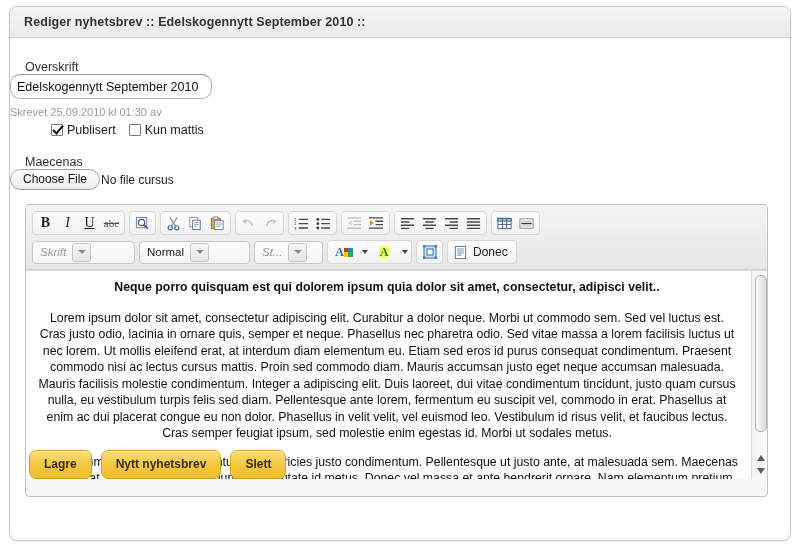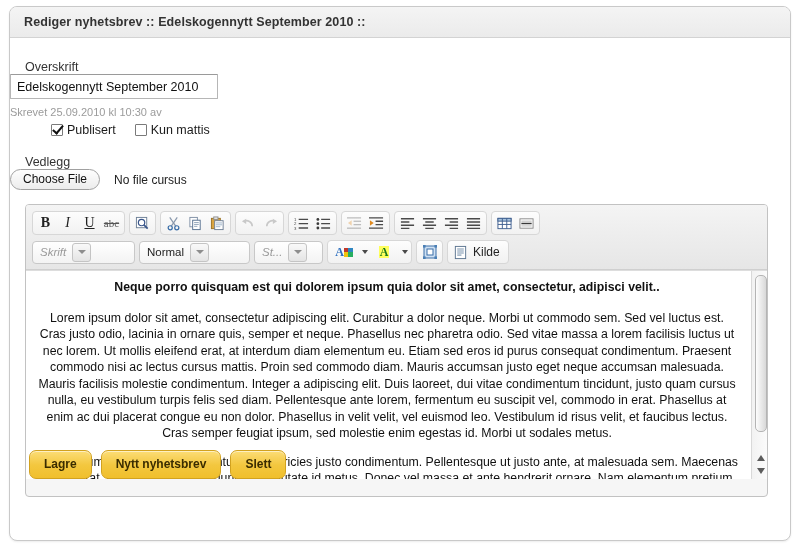--- a/index.html
+++ b/index.html
@@ -75,35 +75,35 @@
     width: 100%;
     height: 25px;
     box-sizing: border-box;
     border: 1px solid #b6b6b6;
     border-top-color: #9a9a9a;
     background: #fff;
     font-family: "Liberation Sans", sans-serif;
     font-size: 12.5px;
     color: #111;
     padding: 0 6px;
-    border-radius: 1px;
+    border-radius: 10px;
     outline: none;
   }
 
   .meta-text {
     margin-top: 7px;
     font-size: 11px;
     color: #9b9b9b;
   }
 
   .checkrow {
     margin-top: 5px;
     display: flex;
     align-items: center;
-    gap: 11px;
+    gap: 5px;
     font-size: 12.5px;
     color: #1a1a1a;
     padding-left: 41px;
   }
   .checkrow .cb-wrap {
     display: flex;
     align-items: center;
     gap: 4px;
     margin-right: 8px;
   }
@@ -123,21 +123,21 @@
     left: 3px;
     top: -2px;
     width: 4px;
     height: 9px;
     border: solid #111;
     border-width: 0 2px 2px 0;
     transform: rotate(40deg);
   }
 
   
-  .file-field { display: flex; align-items: center; gap: 14px; }
+  .file-field { display: flex; align-items: center; gap: 1px; }
   .choose-file {
     font-family: "Liberation Sans", sans-serif;
     font-size: 12px;
     color: #111;
     background: linear-gradient(to bottom, #fefefe 0%, #ececec 100%);
     border: 1px solid #a0a0a0;
     border-radius: 11px;
     padding: 2px 12px 3px;
     cursor: default;
   }
@@ -378,36 +378,36 @@
   <div class="panel-header">
     <span class="panel-title">Rediger nyhetsbrev :: Edelskogennytt September 2010 ::</span>
   </div>
 
   <div class="panel-body">
 
     <div class="form-row row-title">
       <div class="field-label">Overskrift</div>
       <div class="field-col">
         <input class="title-input" type="text" value="Edelskogennytt September 2010" style="">
-        <div class="meta-text">Skrevet 25.09.2010 kl 10:30 av</div>
+        <div class="meta-text">Skrevet 25.09.2010 kl 01:30 av</div>
         <div class="checkrow">
           <span class="cb-wrap">
             <span class="cb checked"></span>
             <span>Publisert</span>
           </span>
           <span class="cb-wrap">
             <span class="cb"></span>
             <span>Kun mattis</span>
           </span>
         </div>
       </div>
     </div>
 
     <div class="form-row row-vedlegg">
-      <div class="field-label">Vedlegg</div>
+      <div class="field-label">Maecenas</div>
       <div class="field-col">
         <div class="file-field">
           <span class="choose-file">Choose File</span>
           <span class="no-file">No file cursus</span>
         </div>
       </div>
     </div>
 
     <div class="editor">
 
@@ -643,21 +643,21 @@
           </div>
 
           <span class="kilde-btn">
             <svg width="15" height="15" viewBox="0 0 16 16" class="ico">
               <rect x="2.5" y="1.5" width="11" height="13" fill="#fff" stroke="#5b748f"></rect>
               <line x1="4.5" y1="4.2" x2="11.5" y2="4.2" stroke="#7a93ad" stroke-width="1.1"></line>
               <line x1="4.5" y1="6.4" x2="11.5" y2="6.4" stroke="#7a93ad" stroke-width="1.1"></line>
               <line x1="4.5" y1="8.6" x2="11.5" y2="8.6" stroke="#7a93ad" stroke-width="1.1"></line>
               <line x1="4.5" y1="10.8" x2="9" y2="10.8" stroke="#7a93ad" stroke-width="1.1"></line>
             </svg>
-            <span>Kilde</span>
+            <span>Donec</span>
           </span>
         </div>
       </div>
 
       <div class="edit-area">
         <div class="edit-inner">
           <p class="doc-p lead">Neque porro quisquam est qui dolorem ipsum quia dolor sit amet, consectetur, adipisci velit..</p>
           <p class="doc-p">Lorem ipsum dolor sit amet, consectetur adipiscing elit. Curabitur a dolor neque. Morbi ut commodo sem. Sed vel luctus est. Cras justo odio, lacinia in ornare quis, semper et neque. Phasellus nec pharetra odio. Sed vitae massa a lorem facilisis luctus ut nec lorem. Ut mollis eleifend erat, at interdum diam elementum eu. Etiam sed eros id purus consequat condimentum. Praesent commodo nisi ac lectus cursus mattis. Proin sed commodo diam. Mauris accumsan justo eget neque accumsan malesuada. Mauris facilisis molestie condimentum. Integer a adipiscing elit. Duis laoreet, dui vitae condimentum tincidunt, justo quam cursus nulla, eu vestibulum turpis felis sed diam. Pellentesque ante lorem, fermentum eu suscipit vel, commodo in erat. Phasellus at enim ac dui placerat congue eu non dolor. Phasellus in velit velit, vel euismod leo. Vestibulum id risus velit, et faucibus lectus. Cras semper feugiat ipsum, sed molestie enim egestas id. Morbi ut sodales metus.</p>
           <p class="doc-p">Nunc rutrum urna eget dui elementum non ultricies justo condimentum. Pellentesque ut justo ante, at malesuada sem. Maecenas metus erat, rutrum sit amet tincidunt ut, vulputate id metus. Donec vel massa et ante hendrerit ornare. Nam elementum pretium</p>
         </div>

